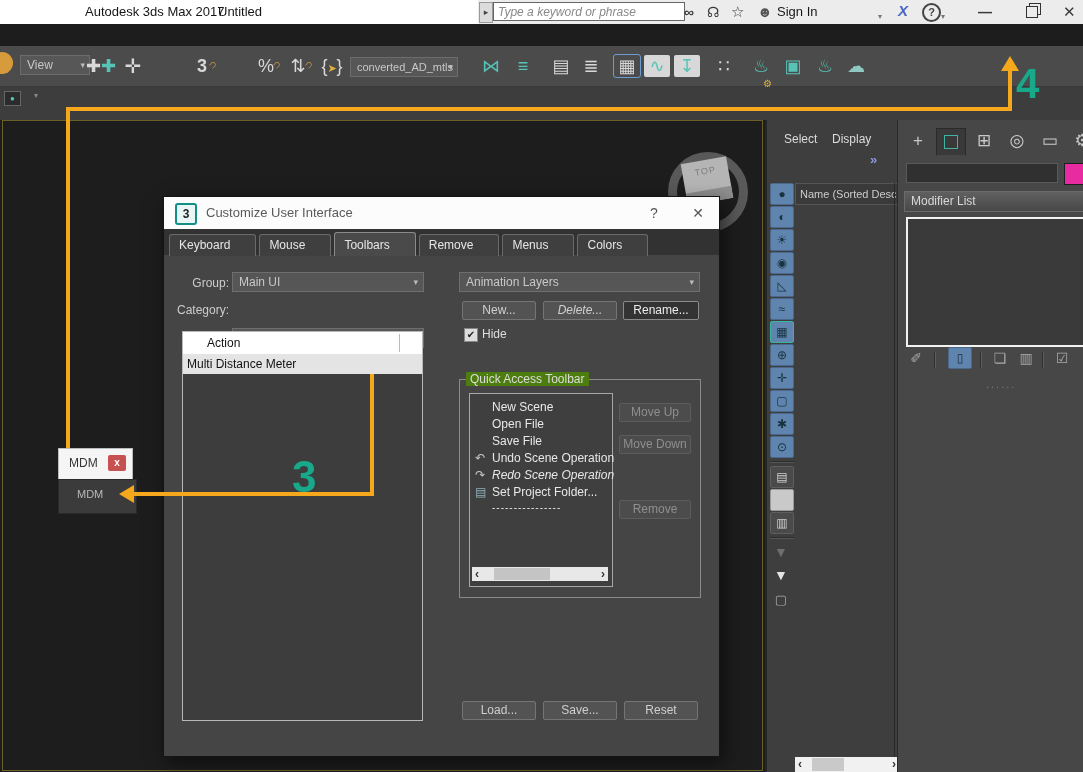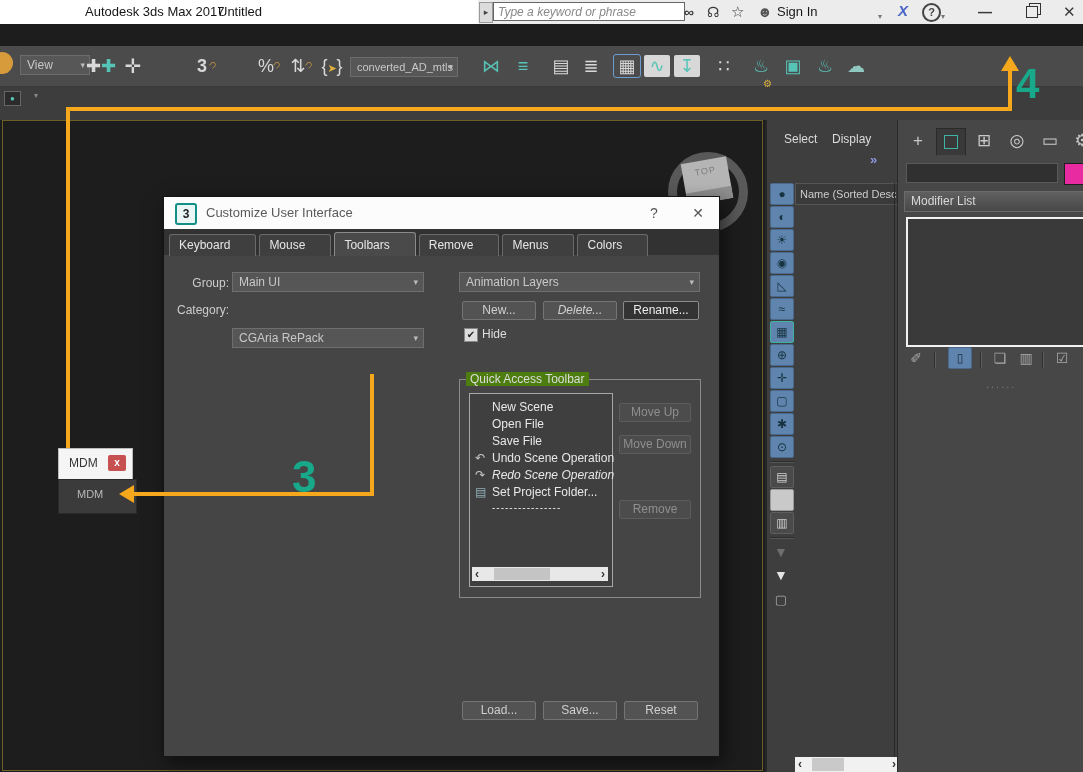--- a/index.html
+++ b/index.html
@@ -308,20 +308,24 @@
     <div class="abs dlg-combo" style="left:68px;top:75px;width:184px;">
       <span>Main UI</span>
       <span class="caret" style="position:absolute;right:5px;top:0;font-size:9px;color:#bbb;">▾</span>
     </div>
     <span class="abs dlg-label" style="left:4px;top:106px;width:61px;">Category:</span>
     <div class="abs dlg-combo" style="left:68px;top:102px;width:184px;margin-top:29px;">
       <span>CGAria RePack</span>
       <span class="caret" style="position:absolute;right:5px;top:0;font-size:9px;color:#bbb;">▾</span>
     </div>
 
+    <div class="abs action-list">
+      <div class="action-header"><span>Action</span><span class="col-div"></span></div>
+      <div class="action-selected">Multi Distance Meter</div>
+    </div>
 
     <div class="abs dlg-combo" style="left:295px;top:75px;width:233px;">
       <span>Animation Layers</span>
       <span class="caret" style="position:absolute;right:5px;top:0;font-size:9px;color:#bbb;">▾</span>
     </div>
     <span class="abs btn" style="left:298px;top:104px;width:72px;">New...</span>
     <span class="abs btn" style="left:379px;top:104px;width:72px;font-style:italic;">Delete...</span>
     <span class="abs btn dark" style="left:459px;top:104px;width:74px;">Rename...</span>
     <span class="abs checkbox" style="left:300px;top:131px;">✔</span>
     <span class="abs" style="left:318px;top:130px;font-size:12px;color:#dedede;">Hide</span>

